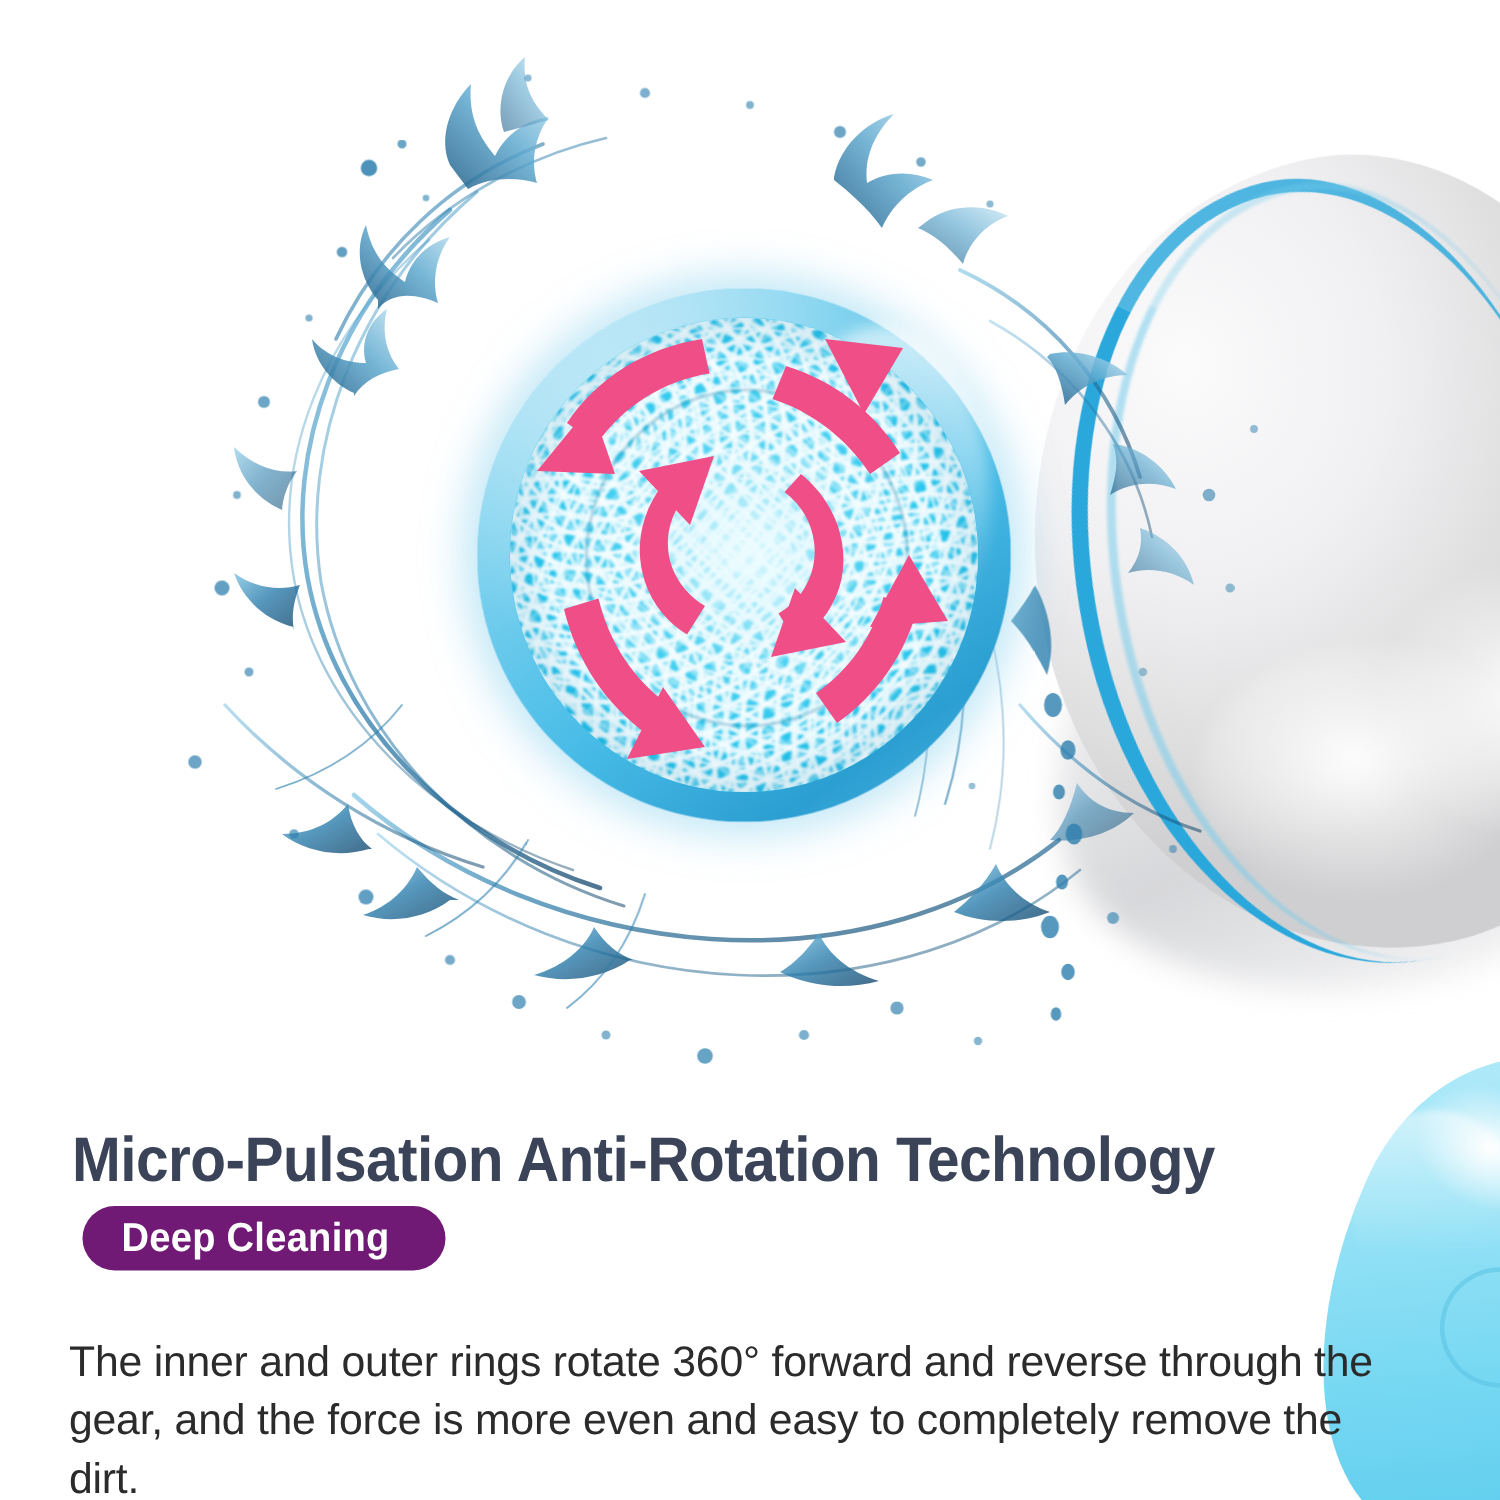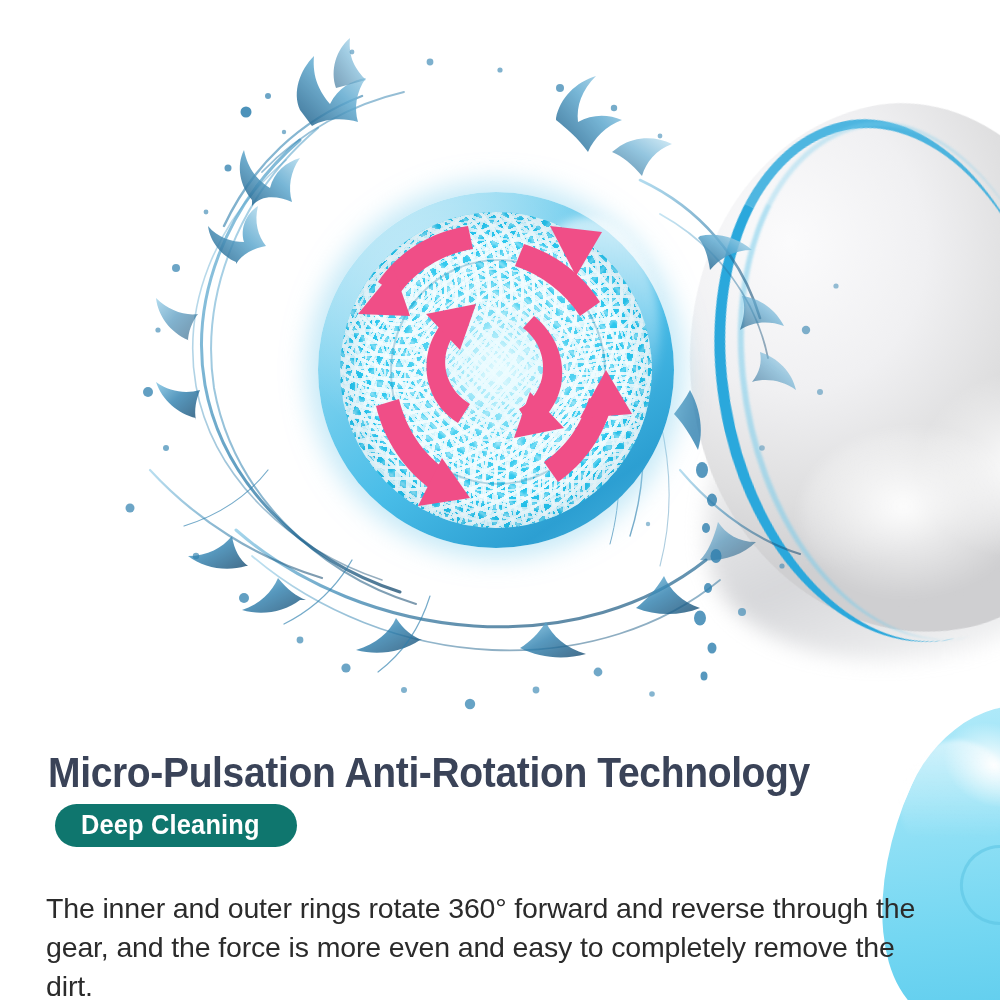--- a/index.html
+++ b/index.html
@@ -235,21 +235,21 @@
     white-space: nowrap;
   }
   #badge {
     position: absolute;
     left: 55px; top: 62px;
     height: 43px;
     padding: 0 26px;
     display: flex;
     align-items: center;
     border-radius: 22px;
-    background: #0f766e;
+    background: #701a75;
   }
   #badge-label {
     font-family: "Liberation Sans Narrow", "Liberation Sans", sans-serif;
     font-weight: bold;
     font-size: 27px;
     line-height: 27px;
     color: #ffffff;
     letter-spacing: 0.2px;
     transform: scaleX(0.94);
     transform-origin: left center;

